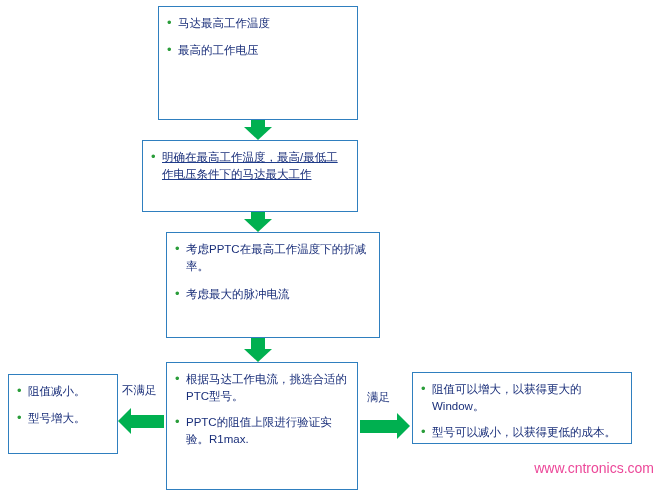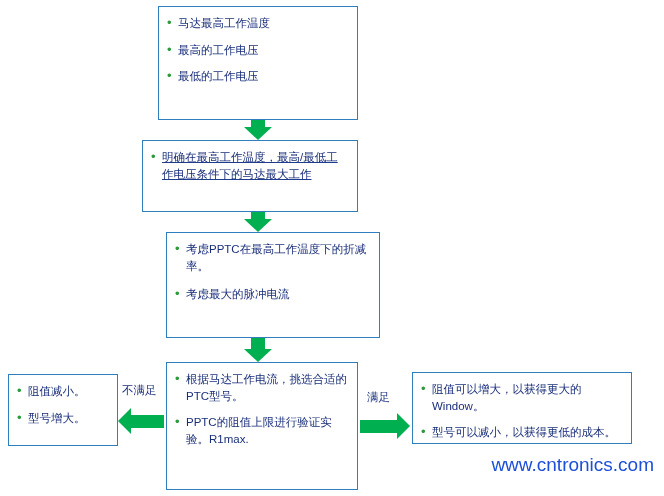--- a/index.html
+++ b/index.html
@@ -44,21 +44,21 @@
     top: -1px;
     color: #2a9d3a;
     font-size: 13px;
     line-height: 1.4;
   }
   
   #box-inputs   { left: 158px; top: 6px;   width: 200px; height: 114px; }
   #box-define   { left: 142px; top: 140px; width: 216px; height: 72px; text-decoration: underline;  }
   #box-derate   { left: 166px; top: 232px; width: 214px; height: 106px; }
   #box-select   { left: 166px; top: 362px; width: 192px; height: 128px; }
-  #box-left     { left: 8px;   top: 374px; width: 110px; height: 72px;  }
+  #box-left     { left: 8px;   top: 374px; width: 110px; height: 80px;  }
   #box-right    { left: 412px; top: 372px; width: 220px; height: 72px;  }
 
   #box-define .bullet-line,
   #box-derate .bullet-line { margin-bottom: 12px; }
 
   
   .arrow-v {
     position: absolute;
     width: 14px;
     background: #00b050;
@@ -117,34 +117,33 @@
     font-size: 11.5px;
     color: #1a2f7a;
   }
   #label-left  { left: 122px; top: 383px; }
   #label-right { left: 367px; top: 390px; }
 
   .watermark {
     position: absolute;
     right: 10px;
     bottom: 20px;
-    font-size: 19px;
-    color: #1d4ed8;
+    font-size: 14px;
+    color: #ec4899;
     font-family: "Liberation Sans", sans-serif;
   }
 </style>
 </head>
 <body>
 
 <div id="canvas">
 
   <div class="box" id="box-inputs">
     <div class="bullet-line">马达最高工作温度</div>
     <div class="bullet-line">最高的工作电压</div>
-    <div class="bullet-line">最低的工作电压</div>
   </div>
 
   <div class="arrow-v" id="arrow-1"></div>
 
   <div class="box" id="box-define">
     <div class="bullet-line">明确在最高工作温度，最高/最低工作电压条件下的马达最大工作</div>
   </div>
 
   <div class="arrow-v" id="arrow-2"></div>
 

